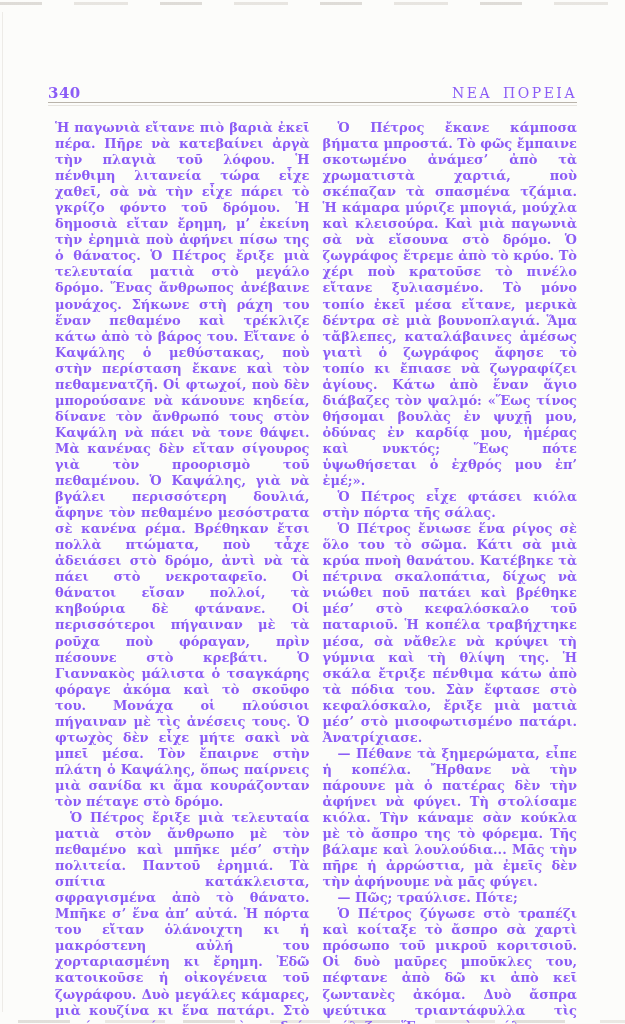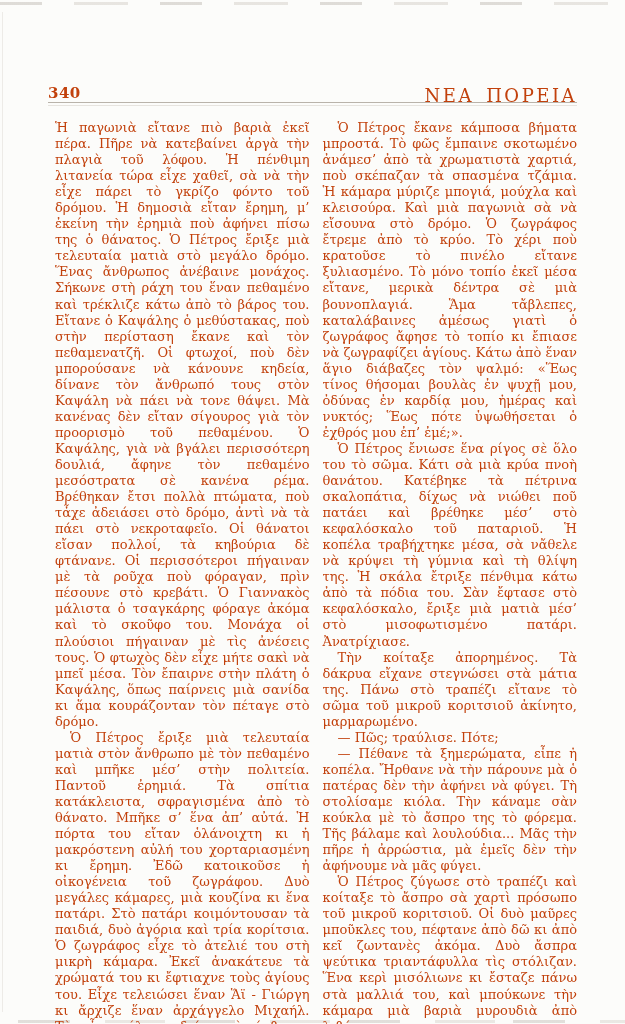--- a/index.html
+++ b/index.html
@@ -7,21 +7,21 @@
     padding: 0;
     background: #ffffff;
   }
   .page {
     position: relative;
     width: 625px;
     height: 1024px;
     background: #fcfcfa;
     overflow: hidden;
     font-family: "DejaVu Serif", "Liberation Serif", serif;
-    color: #c2410c;
+    color: #8b5cf6;
   }
   
   .scan-edge-top {
     position: absolute; top: 2px; left: 0; right: 0; height: 3px;
     background: repeating-linear-gradient(90deg,
       #d9d6d1 0 42px, transparent 42px 74px,
       #e4e1dc 74px 128px, transparent 128px 160px);
     opacity: .85;
   }
   .scan-edge-bottom {
@@ -38,21 +38,21 @@
   
   .header {
     position: absolute; top: 84px; left: 48px; right: 48px; height: 18px;
   }
   .page-number {
     position: absolute; left: 0; top: 0;
     font-size: 15px; font-weight: 700; letter-spacing: .5px;
   }
   .journal-title {
     position: absolute; right: 0; top: 1px;
-    font-size: 18px; letter-spacing: 2.5px; word-spacing: 4px;
+    font-size: 14px; letter-spacing: 2.5px; word-spacing: 4px;
   }
   .header-rule {
     position: absolute; top: 102px; left: 48px; right: 48px;
     border-top: 1px solid #b9b3aa;
   }
   .header-rule::after {
     content: ""; display: block; margin-top: 2px;
     border-top: 1px solid #e7e4df;
   }
   
@@ -62,20 +62,21 @@
   }
   .col {
     flex: 1 1 0;
     font-size: 13px;
     line-height: 16.05px;
     text-align: justify;
   }
   .col p.para {
     margin: 0;
     text-indent: 15px;
+    font-weight: bold;
   }
   .col p.para.noindent { text-indent: 0; }
 </style>
 </head>
 <body>
 
 <div class="page">
 
   <div class="scan-edge-top"></div>
   <div class="scan-edge-left"></div>
@@ -87,21 +88,21 @@
   </div>
   <div class="header-rule"></div>
 
   <div class="columns">
     <section class="col">
         <p class="para noindent">Ἡ παγωνιὰ εἴτανε πιὸ βαριὰ ἐκεῖ πέρα. Πῆρε νὰ κατεβαίνει ἀργὰ τὴν πλαγιὰ τοῦ λόφου. Ἡ πένθιμη λιτανεία τώρα εἶχε χαθεῖ, σὰ νὰ τὴν εἶχε πάρει τὸ γκρίζο φόντο τοῦ δρόμου. Ἡ δημοσιὰ εἴταν ἔρημη, μ’ ἐκείνη τὴν ἐρημιὰ ποὺ ἀφήνει πίσω της ὁ θάνατος. Ὁ Πέτρος ἔριξε μιὰ τελευταία ματιὰ στὸ μεγάλο δρόμο. Ἕνας ἄνθρωπος ἀνέβαινε μονάχος. Σήκωνε στὴ ράχη του ἕναν πεθαμένο καὶ τρέκλιζε κάτω ἀπὸ τὸ βάρος του. Εἴτανε ὁ Καψάλης ὁ μεθύστακας, ποὺ στὴν περίσταση ἔκανε καὶ τὸν πεθαμενατζῆ. Οἱ φτωχοί, ποὺ δὲν μπορούσανε νὰ κάνουνε κηδεία, δίνανε τὸν ἄνθρωπό τους στὸν Καψάλη νὰ πάει νὰ τονε θάψει. Μὰ κανένας δὲν εἴταν σίγουρος γιὰ τὸν προορισμὸ τοῦ πεθαμένου. Ὁ Καψάλης, γιὰ νὰ βγάλει περισσότερη δουλιά, ἄφηνε τὸν πεθαμένο μεσόστρατα σὲ κανένα ρέμα. Βρέθηκαν ἔτσι πολλὰ πτώματα, ποὺ τἆχε ἀδειάσει στὸ δρόμο, ἀντὶ νὰ τὰ πάει στὸ νεκροταφεῖο. Οἱ θάνατοι εἴσαν πολλοί, τὰ κηβούρια δὲ φτάνανε. Οἱ περισσότεροι πήγαιναν μὲ τὰ ροῦχα ποὺ φόραγαν, πρὶν πέσουνε στὸ κρεβάτι. Ὁ Γιαννακὸς μάλιστα ὁ τσαγκάρης φόραγε ἀκόμα καὶ τὸ σκοῦφο του. Μονάχα οἱ πλούσιοι πήγαιναν μὲ τὶς ἀνέσεις τους. Ὁ φτωχὸς δὲν εἶχε μήτε σακὶ νὰ μπεῖ μέσα. Τὸν ἔπαιρνε στὴν πλάτη ὁ Καψάλης, ὅπως παίρνεις μιὰ σανίδα κι ἅμα κουράζονταν τὸν πέταγε στὸ δρόμο.</p>
         <p class="para">Ὁ Πέτρος ἔριξε μιὰ τελευταία ματιὰ στὸν ἄνθρωπο μὲ τὸν πεθαμένο καὶ μπῆκε μέσ’ στὴν πολιτεία. Παντοῦ ἐρημιά. Τὰ σπίτια κατάκλειστα, σφραγισμένα ἀπὸ τὸ θάνατο. Μπῆκε σ’ ἕνα ἀπ’ αὐτά. Ἡ πόρτα του εἴταν ὁλάνοιχτη κι ἡ μακρόστενη αὐλή του χορταριασμένη κι ἔρημη. Ἐδῶ κατοικοῦσε ἡ οἰκογένεια τοῦ ζωγράφου. Δυὸ μεγάλες κάμαρες, μιὰ κουζίνα κι ἕνα πατάρι. Στὸ πατάρι κοιμόντουσαν τὰ παιδιά, δυὸ ἀγόρια καὶ τρία κορίτσια. Ὁ ζωγράφος εἶχε τὸ ἀτελιέ του στὴ μικρὴ κάμαρα. Ἐκεῖ ἀνακάτευε τὰ χρώματά του κι ἔφτιαχνε τοὺς ἁγίους του. Εἶχε τελειώσει ἕναν Ἅϊ - Γιώργη κι ἄρχιζε ἕναν ἀρχάγγελο Μιχαήλ. Τὸν εἶχε κιόλα σχεδιάσει μὲ κάρβουνο καὶ τοὔχε βάλει καὶ τὸ χρυσὸ φόντο του. Σήκωσε τὸ κεφάλι του καὶ κοίταξε πάνω ἀπὸ τὰ γυαλιά του.</p>
       </section>
     <section class="col">
         <p class="para">Ὁ Πέτρος ἔκανε κάμποσα βήματα μπροστά. Τὸ φῶς ἔμπαινε σκοτωμένο ἀνάμεσ’ ἀπὸ τὰ χρωματιστὰ χαρτιά, ποὺ σκέπαζαν τὰ σπασμένα τζάμια. Ἡ κάμαρα μύριζε μπογιά, μούχλα καὶ κλεισούρα. Καὶ μιὰ παγωνιὰ σὰ νὰ εἴσουνα στὸ δρόμο. Ὁ ζωγράφος ἔτρεμε ἀπὸ τὸ κρύο. Τὸ χέρι ποὺ κρατοῦσε τὸ πινέλο εἴτανε ξυλιασμένο. Τὸ μόνο τοπίο ἐκεῖ μέσα εἴτανε, μερικὰ δέντρα σὲ μιὰ βουνοπλαγιά. Ἅμα τἄβλεπες, καταλάβαινες ἀμέσως γιατὶ ὁ ζωγράφος ἄφησε τὸ τοπίο κι ἔπιασε νὰ ζωγραφίζει ἁγίους. Κάτω ἀπὸ ἕναν ἅγιο διάβαζες τὸν ψαλμό: «Ἕως τίνος θήσομαι βουλὰς ἐν ψυχῇ μου, ὀδύνας ἐν καρδίᾳ μου, ἡμέρας καὶ νυκτός; Ἕως πότε ὑψωθήσεται ὁ ἐχθρός μου ἐπ’ ἐμέ;».</p>
+        <p class="para">Ὁ Πέτρος εἶχε φτάσει κιόλα στὴν πόρτα τῆς σάλας.</p>
         <p class="para">Ὁ Πέτρος ἔνιωσε ἕνα ρίγος σὲ ὅλο του τὸ σῶμα. Κάτι σὰ μιὰ κρύα πνοὴ θανάτου. Κατέβηκε τὰ πέτρινα σκαλοπάτια, δίχως νὰ νιώθει ποῦ πατάει καὶ βρέθηκε μέσ’ στὸ κεφαλόσκαλο τοῦ παταριοῦ. Ἡ κοπέλα τραβήχτηκε μέσα, σὰ νἄθελε νὰ κρύψει τὴ γύμνια καὶ τὴ θλίψη της. Ἡ σκάλα ἔτριξε πένθιμα κάτω ἀπὸ τὰ πόδια του. Σὰν ἔφτασε στὸ κεφαλόσκαλο, ἔριξε μιὰ ματιὰ μέσ’ στὸ μισοφωτισμένο πατάρι. Ἀνατρίχιασε.</p>
-        <p class="para">Τὴν κοίταξε ἀπορημένος. Τὰ δάκρυα εἴχανε στεγνώσει στὰ μάτια της. Πάνω στὸ τραπέζι εἴτανε τὸ σῶμα τοῦ μικροῦ κοριτσιοῦ ἀκίνητο, μαρμαρωμένο.</p>
+        <p class="para">— Πέθανε τὰ ξημερώματα, εἶπε ἡ κοπέλα. Ἤρθανε νὰ τὴν πάρουνε μὰ ὁ πατέρας δὲν τὴν ἀφήνει νὰ φύγει. Τὴ στολίσαμε κιόλα. Τὴν κάναμε σὰν κούκλα μὲ τὸ ἄσπρο της τὸ φόρεμα. Τῆς βάλαμε καὶ λουλούδια... Μᾶς τὴν πῆρε ἡ ἀρρώστια, μὰ ἐμεῖς δὲν τὴν ἀφήνουμε νὰ μᾶς φύγει.</p>
         <p class="para">— Πῶς; τραύλισε. Πότε;</p>
-        <p class="para">— Πέθανε τὰ ξημερώματα, εἶπε ἡ κοπέλα. Ἤρθανε νὰ τὴν πάρουνε μὰ ὁ πατέρας δὲν τὴν ἀφήνει νὰ φύγει. Τὴ στολίσαμε κιόλα. Τὴν κάναμε σὰν κούκλα μὲ τὸ ἄσπρο της τὸ φόρεμα. Τῆς βάλαμε καὶ λουλούδια... Μᾶς τὴν πῆρε ἡ ἀρρώστια, μὰ ἐμεῖς δὲν τὴν ἀφήνουμε νὰ μᾶς φύγει.</p>
         <p class="para">Ὁ Πέτρος ζύγωσε στὸ τραπέζι καὶ κοίταξε τὸ ἄσπρο σὰ χαρτὶ πρόσωπο τοῦ μικροῦ κοριτσιοῦ. Οἱ δυὸ μαῦρες μποῦκλες του, πέφτανε ἀπὸ δῶ κι ἀπὸ κεῖ ζωντανὲς ἀκόμα. Δυὸ ἄσπρα ψεύτικα τριαντάφυλλα τὶς στόλιζαν. Ἕνα κερὶ μισόλιωνε κι ἔσταζε πάνω στὰ μαλλιά του, καὶ μπούκωνε τὴν κάμαρα μιὰ βαριὰ μυρουδιὰ ἀπὸ λιβάνι.</p>
       </section>
   </div>
 
 </div>
 
 </body></html>

